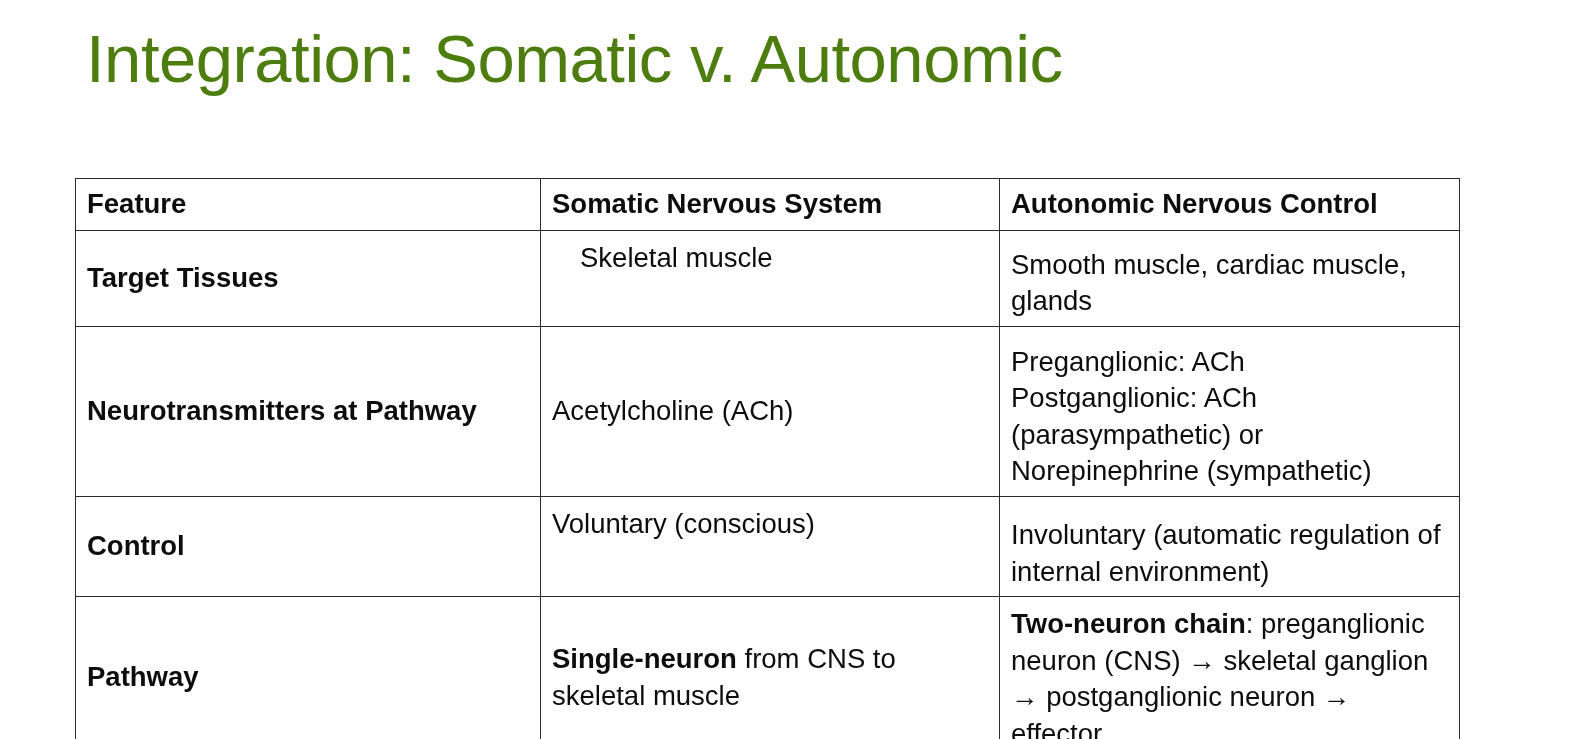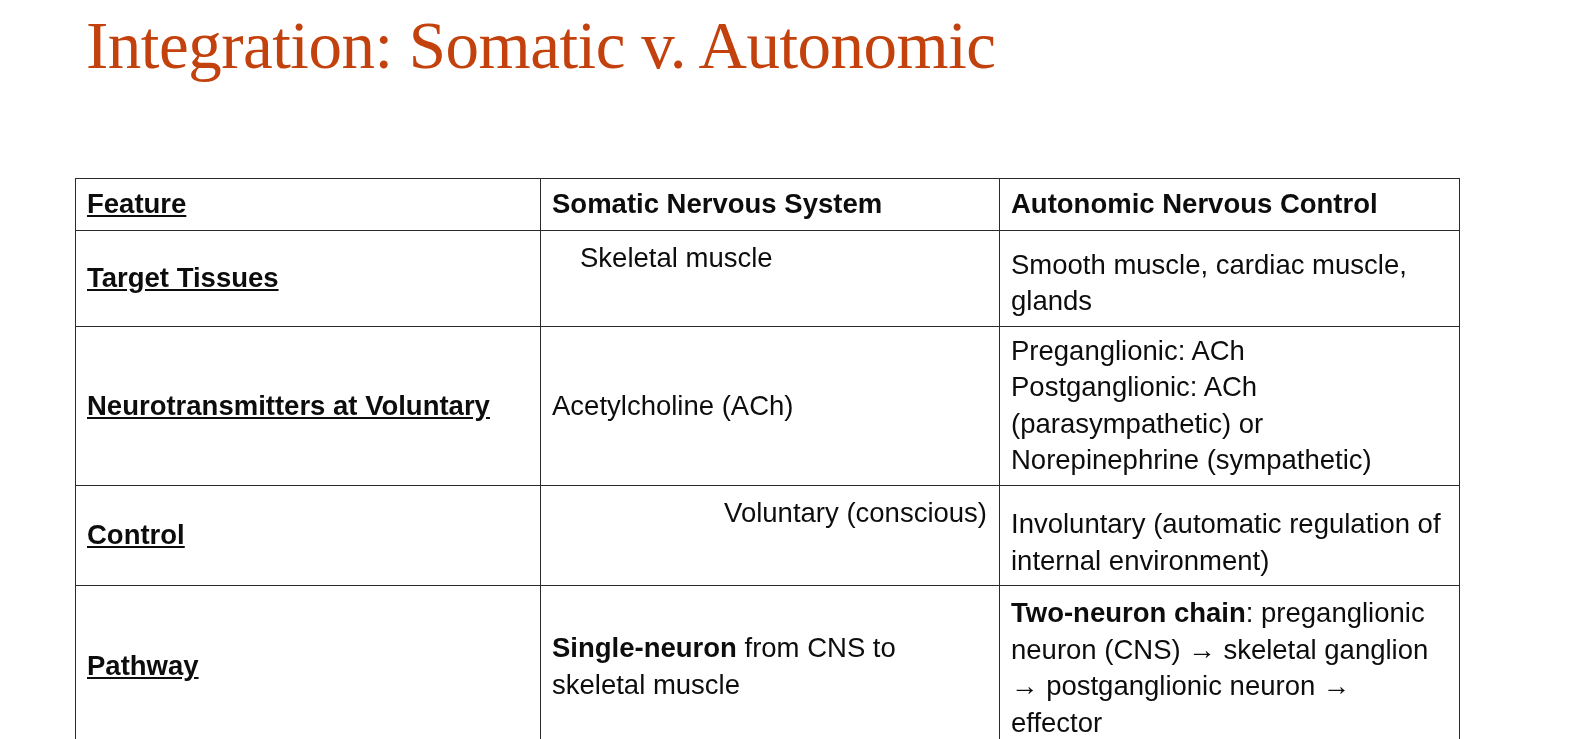--- a/index.html
+++ b/index.html
@@ -18,28 +18,27 @@
 
   .slide {
     position: absolute;
     inset: 0;
     background: #ffffff;
   }
 
   .slide-title {
     position: absolute;
     left: 86px;
-    top: 9px;
+    top: 23px;
     font-size: 67px;
     line-height: 1.08;
     font-weight: 400;
     letter-spacing: -0.5px;
-    color: #c2410c;
+    color: #4d7c0f;
     white-space: nowrap;
-    font-family: Liberation Serif, serif;
   }
 
   .table-wrap {
     position: absolute;
     left: 75px;
     top: 178px;
     width: 1384px;
   }
 
   table.cmp {
@@ -64,34 +63,33 @@
 
   table.cmp tr.header-row td {
     font-weight: bold;
     padding-top: 7px;
     padding-bottom: 7px;
     height: 36px;
   }
 
   td.col-feature {
     font-weight: bold;
-    text-decoration: underline;
   }
 
   
   tr.r-target td.col-ans { vertical-align: top; padding-top: 16px; }
   tr.r-target td.col-som { vertical-align: top; padding-top: 9px; padding-left: 39px; }
   tr.r-target td.col-feature { vertical-align: middle; }
   tr.r-target td { height: 66px; }
 
-  tr.r-ntm td.col-ans { vertical-align: top; padding-top: 6px; }
+  tr.r-ntm td.col-ans { vertical-align: top; padding-top: 17px; }
   tr.r-ntm td { height: 140px; }
 
   tr.r-control td.col-ans { vertical-align: top; padding-top: 20px; }
-  tr.r-control td.col-som { vertical-align: top; padding-top: 9px; text-align: right; }
+  tr.r-control td.col-som { vertical-align: top; padding-top: 9px; }
   tr.r-control td { height: 66px; }
 
   tr.r-pathway td.col-ans { vertical-align: top; padding-top: 9px; }
   tr.r-pathway td.col-som { vertical-align: middle; margin-left: 28px; }
   tr.r-pathway td { height: 140px; }
 
   .b { font-weight: bold; }
   .line { display: block; }
 </style>
 </head>
@@ -116,21 +114,21 @@
           <td class="col-ans">Autonomic Nervous Control</td>
         </tr>
 
         <tr class="r-target">
           <td class="col-feature">Target Tissues</td>
           <td class="col-som">Skeletal muscle</td>
           <td class="col-ans">Smooth muscle, cardiac muscle, glands</td>
         </tr>
 
         <tr class="r-ntm">
-          <td class="col-feature">Neurotransmitters at Voluntary</td>
+          <td class="col-feature">Neurotransmitters at Pathway</td>
           <td class="col-som">Acetylcholine (ACh)</td>
           <td class="col-ans">
             <span class="line">Preganglionic: ACh</span>
             <span>Postganglionic: ACh (parasympathetic) or Norepinephrine (sympathetic)</span>
           </td>
         </tr>
 
         <tr class="r-control">
           <td class="col-feature">Control</td>
           <td class="col-som">Voluntary (conscious)</td>

